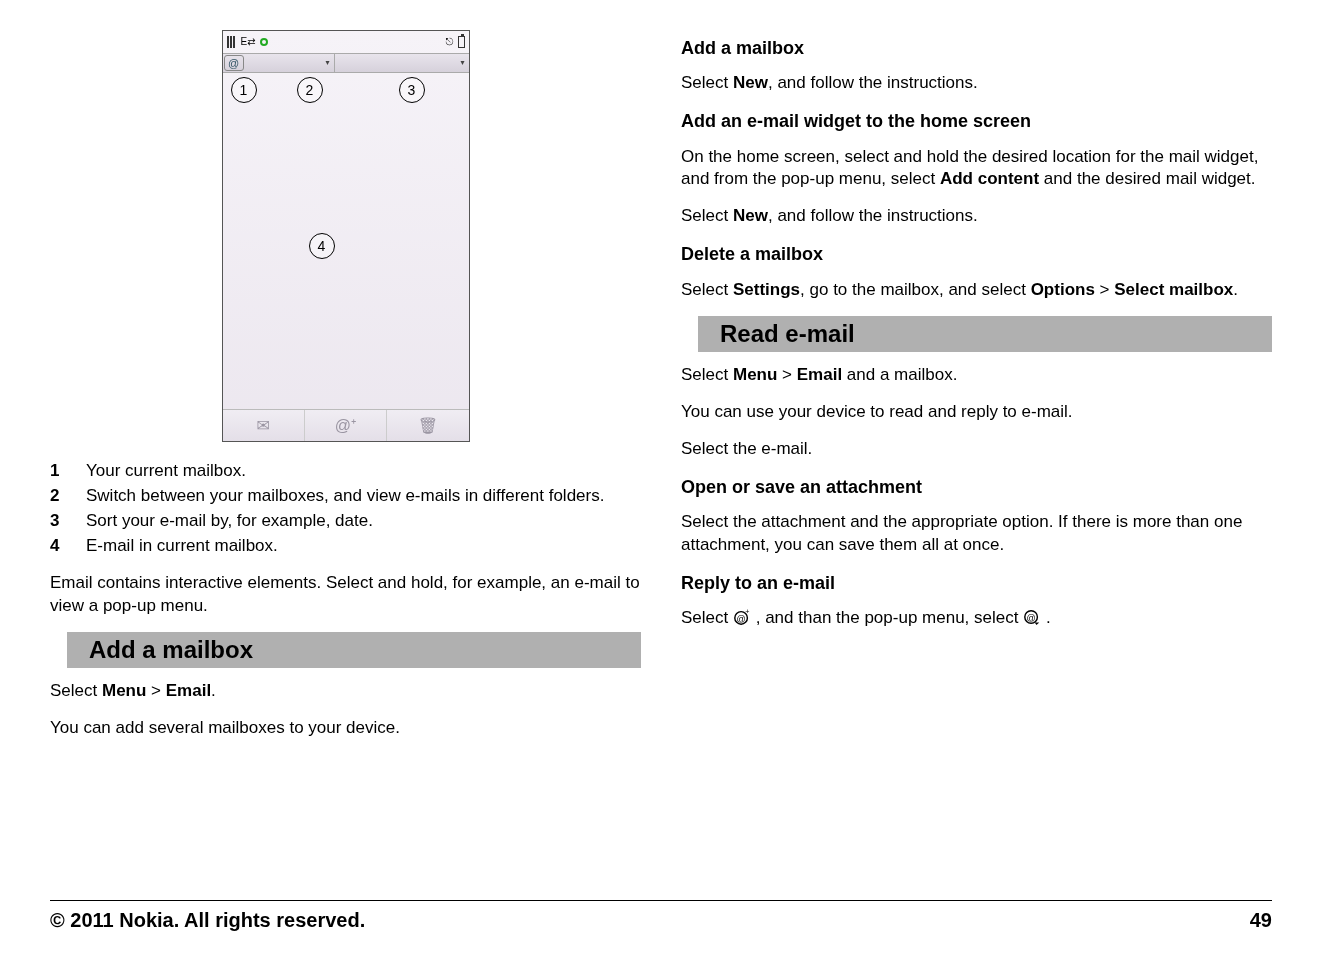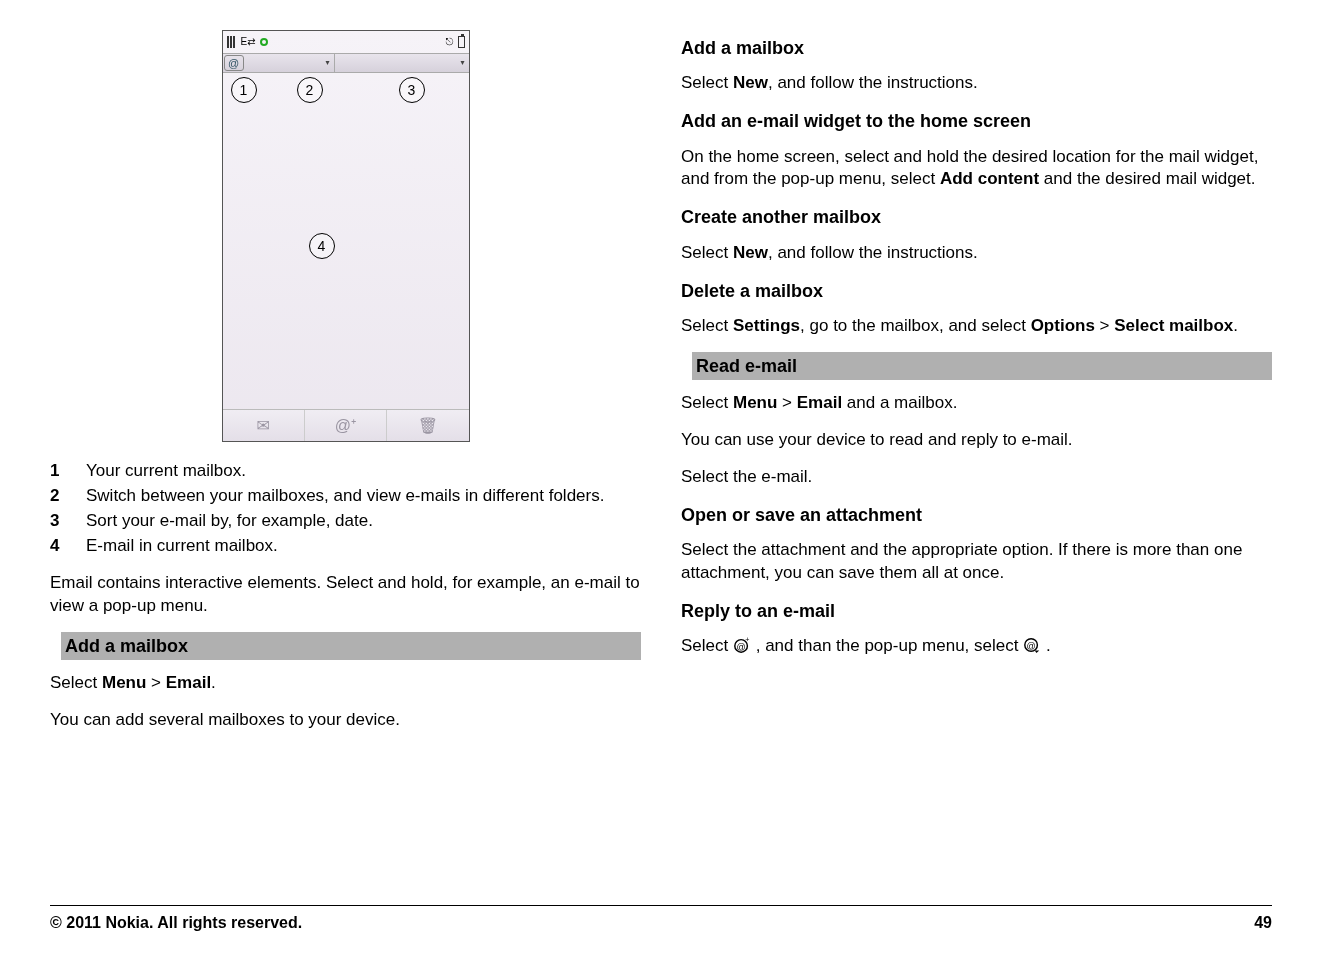--- a/index.html
+++ b/index.html
@@ -59,25 +59,25 @@
   .co3{left:176px;top:0;}
   .co4{left:86px;top:156px;}
   .bottombar{position:absolute;bottom:0;left:0;right:0;height:32px;display:flex;border-top:1px solid #bbb;background:linear-gradient(#f0edf3,#e4dfe8);}
   .bcell{flex:1;display:flex;align-items:center;justify-content:center;border-right:1px solid #ccc;color:#9a95a2;font-size:16px;}
   .bcell:last-child{border-right:none;}
   
   ol.legend{list-style:none;margin:8px 0 14px 0;}
   ol.legend li{display:flex;gap:18px;margin-bottom:2px;}
   ol.legend .num{font-weight:bold;width:18px;flex-shrink:0;}
   p{margin-bottom:14px;margin-top:12px;}
-  .section-bar{background:#b0b0b0;font-weight:bold;padding:2px 4px;margin:6px 0 6px 11px;font-size:18px;}
+  .section-bar{background:#b0b0b0;font-weight:bold;padding:2px 22px;margin:6px 0 6px 17px;font-size:24px;}
   .h{font-weight:bold;font-size:18px;margin-top:6px;margin-bottom:2px;}
   .b{font-weight:bold;}
   .inline-icon{display:inline-block;width:18px;height:18px;vertical-align:-3px;}
-  .footer{position:absolute;bottom:20px;left:50px;right:50px;border-top:1px solid #000;padding-top:6px;display:flex;justify-content:space-between;font-weight:bold;font-size:16px;}
+  .footer{position:absolute;bottom:20px;left:50px;right:50px;border-top:1px solid #000;padding-top:6px;display:flex;justify-content:space-between;font-weight:bold;font-size:20px;}
 </style>
 </head>
 <body>
 
 <div class="columns">
 
   <div class="col">
     <div class="phone">
       <div class="statusbar">
         <div class="status-left">
@@ -140,21 +140,20 @@
     <p>You can add several mailboxes to your device.</p>
   </div>
 
   <div class="col">
     <div class="h">Add a mailbox</div>
     <p><span>Select </span><span class="b">New</span><span>, and follow the instructions.</span></p>
 
     <div class="h">Add an e-mail widget to the home screen</div>
     <p><span>On the home screen, select and hold the desired location for the mail widget, and from the pop-up menu, select </span><span class="b">Add content</span><span> and the desired mail widget.</span></p>
 
-    <div class="h">Create another mailbox</div>
     <p><span>Select </span><span class="b">New</span><span>, and follow the instructions.</span></p>
 
     <div class="h">Delete a mailbox</div>
     <p><span>Select </span><span class="b">Settings</span><span>, go to the mailbox, and select </span><span class="b">Options</span><span> &gt; </span><span class="b">Select mailbox</span><span>.</span></p>
 
     <div class="section-bar">Read e-mail</div>
     <p><span>Select </span><span class="b">Menu</span><span> &gt; </span><span class="b">Email</span><span> and a mailbox.</span></p>
     <p>You can use your device to read and reply to e-mail.</p>
 
     <p>Select the e-mail.</p>

